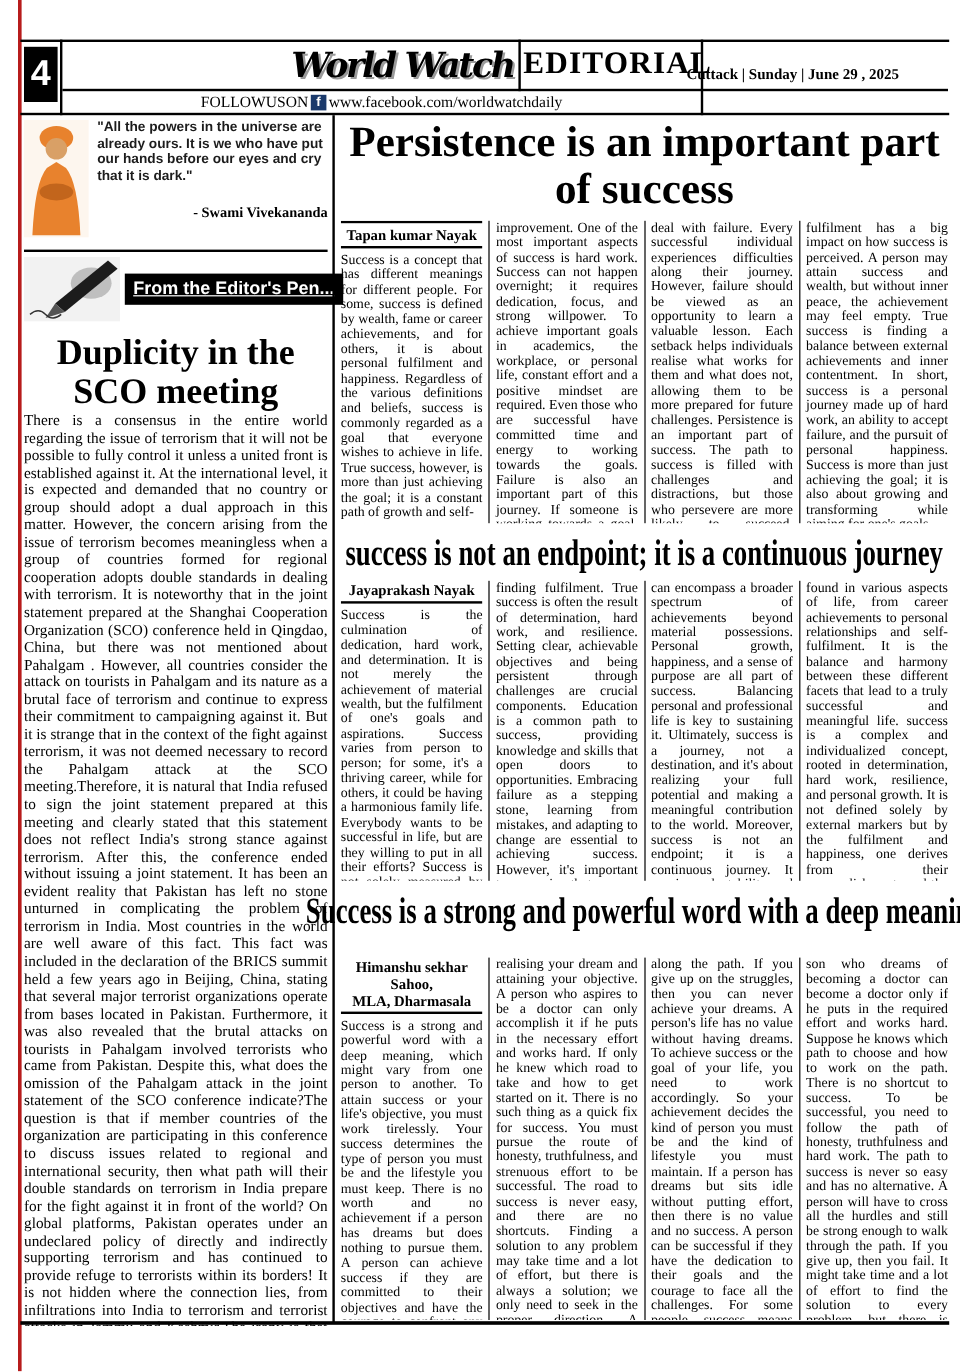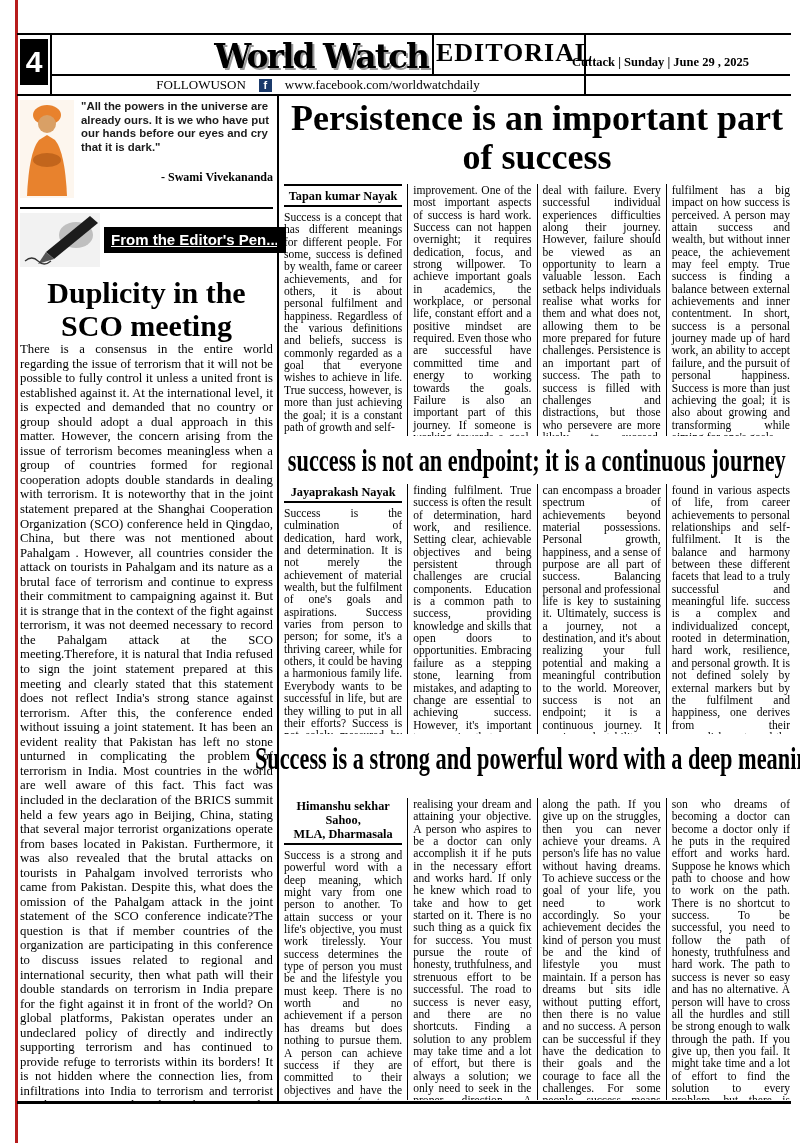--- a/index.html
+++ b/index.html
@@ -10,27 +10,27 @@
   
   .h-top{position:absolute;left:17px;top:33px;width:774px;height:2px;background:#000;}
   .h-bottom{position:absolute;left:17px;top:94px;width:774px;height:2px;background:#000;}
   .pg-box{position:absolute;left:20px;top:39px;width:28px;height:46px;background:#000;color:#fff;
           font:bold 30px "Liberation Sans",sans-serif;display:flex;align-items:center;justify-content:center;}
   .v1{position:absolute;left:50px;top:33px;width:2px;height:63px;background:#000;}
   .v2{position:absolute;left:432px;top:33px;width:2px;height:43px;background:#000;}
   .v3{position:absolute;left:584px;top:33px;width:2px;height:63px;background:#000;}
   .mid-rule{position:absolute;left:52px;top:74px;width:738px;height:2px;background:#000;}
   .masthead{position:absolute;left:140px;top:37px;width:288px;text-align:right;
-            font-family:"DejaVu Serif",serif;font-weight:bold;font-size:33px;
+            font-family:"DejaVu Serif",serif;font-weight:bold;font-style:italic;font-size:29px;
             letter-spacing:-2px;text-shadow:2px 2px 0 #9a9a9a;white-space:nowrap;}
   .section{position:absolute;left:436px;top:38px;width:146px;text-align:center;
            font-weight:bold;font-size:26px;letter-spacing:1px;}
   .dateline{position:absolute;left:572px;top:55px;width:200px;font-weight:bold;font-size:12.5px;white-space:nowrap;}
   .follow-row{position:absolute;left:52px;top:77px;width:532px;height:16px;display:flex;
-              align-items:center;justify-content:center;gap:13px;font-size:13px;}
+              align-items:center;justify-content:center;gap:2px;font-size:13px;}
   .fb-icon{width:13px;height:13px;background:#1b3a6b;color:#fff;display:inline-flex;align-items:center;
            justify-content:center;font:bold 11px "Liberation Sans",sans-serif;}
 
   
   .left-col{position:absolute;left:20px;top:100px;width:253px;}
   .quote-row{display:flex;gap:7px;border-bottom:2px solid #000;padding-bottom:5px;min-height:102px;}
   .viv-wrap{flex:0 0 54px;}
   .quote-text{font-family:"Liberation Sans",sans-serif;font-size:11.4px;line-height:13.6px;color:#1c1c1c;font-weight:bold;}
   .quote-author{text-align:right;font-weight:bold;margin-top:16px;font-size:12px;}
   .editor-row{display:flex;align-items:center;gap:4px;margin-top:3px;height:56px;}

